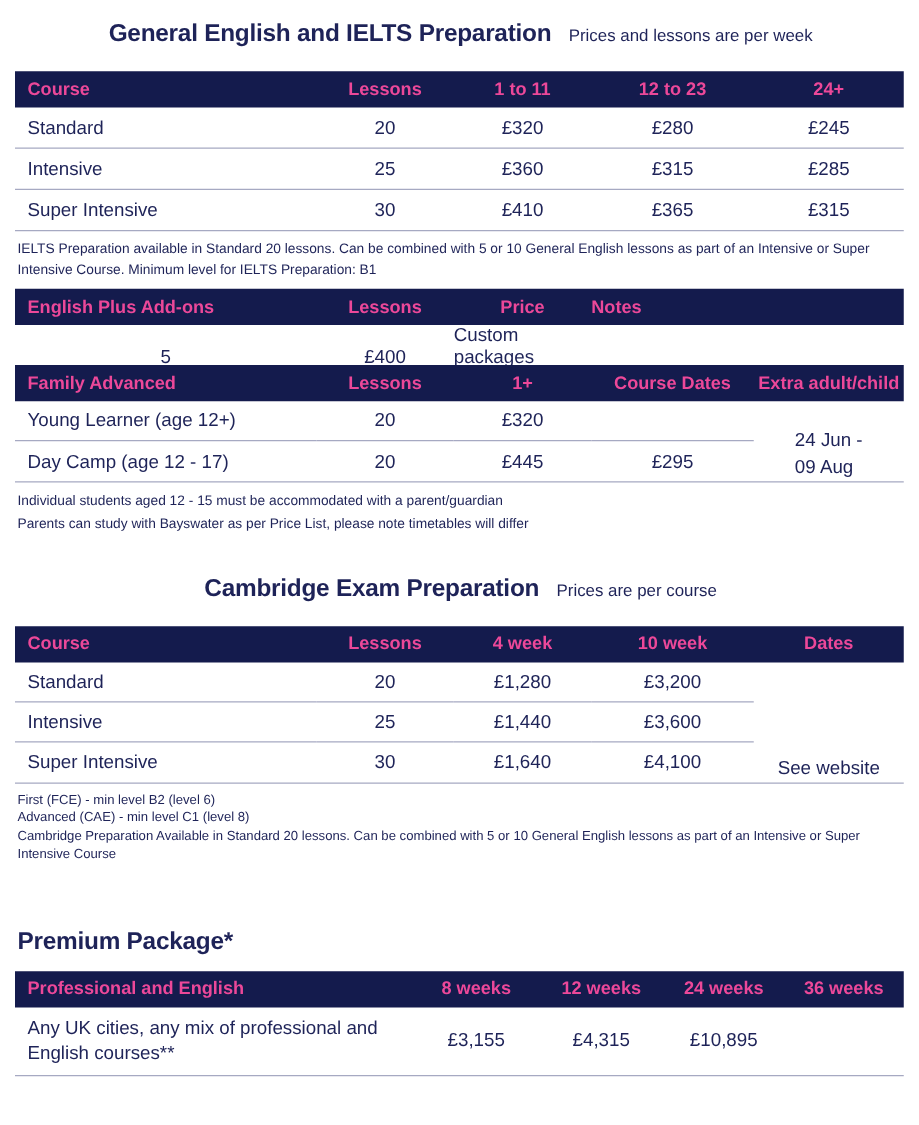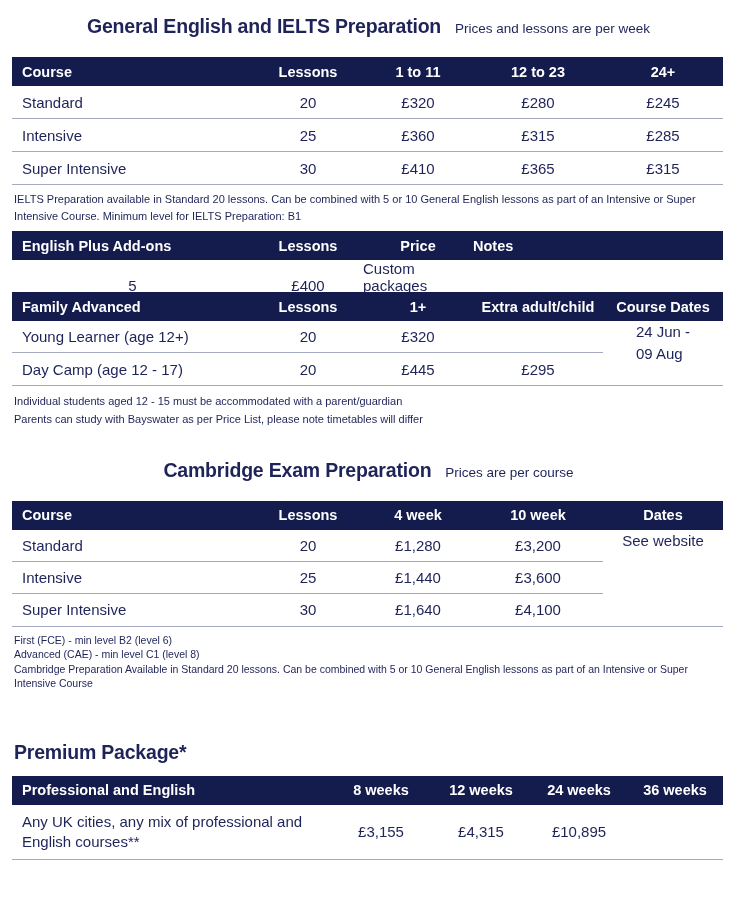--- a/index.html
+++ b/index.html
@@ -14,34 +14,34 @@
     color:var(--text);
     overflow:hidden;
   }
   .page{padding:10px 12px 0 12px;}
 
   .sec-title{margin:0 0 0 2px;line-height:24px;}
   .sec-title .big{font-size:19.5px;font-weight:bold;letter-spacing:-0.2px;}
   .sec-title .sub{font-size:13.5px;font-weight:normal;margin-left:5px;}
 
   .tbl{width:711px;}
-  .thead{background:var(--navy);color:#ffffff;font-weight:bold;font-size:14.5px;height:29px;}
+  .thead{background:var(--navy);color:#ec4899;font-weight:bold;font-size:14.5px;height:29px;}
   .thead>div{display:flex;align-items:center;justify-content:center;}
   .row{height:32px;font-size:15px;}
   .row>div{display:flex;align-items:center;justify-content:center;}
   .cols-a{display:grid;grid-template-columns:1fr 110px 110px 130px 120px;}
   .cols-b{display:grid;grid-template-columns:1fr 110px 110px 250px;}
   .cols-c{display:grid;grid-template-columns:1fr 100px 100px 96px 96px;}
   .c-left{justify-content:flex-start !important;padding-left:10px;text-align:left;}
   .full-border{border-bottom:1px solid var(--divider);}
   .cell-border{border-bottom:1px solid var(--divider);}
   .rel{position:relative;}
   .span-cell{
     position:absolute;right:0;top:0;bottom:0;width:120px;
-    display:flex;align-items:flex-start;justify-content:center;
+    display:flex;align-items:flex-end;justify-content:center;
     font-size:15px;text-align:left;line-height:1.45;
   }
   .tbl-bottom{border-bottom:1px solid var(--divider);}
 
   .note{font-size:11px;line-height:1.5;margin:6px 2px 7px 2px;}
   .note-lines div{font-size:11px;line-height:1.68;}
   .notes-block{margin:6px 2px 0 2px;}
   .small-notes div{font-size:10.5px;line-height:1.38;}
   .foot-notes div{font-size:11px;line-height:1.5;}
 
@@ -110,22 +110,22 @@
       <div>£400</div>
       <div class="c-left" style="padding-left:0;">Custom packages available</div>
     </div>
   </div>
 
   <div class="tbl rel tbl-bottom">
     <div class="thead cols-a">
       <div class="c-left">Family Advanced</div>
       <div>Lessons</div>
       <div>1+</div>
+      <div>Course Dates</div>
       <div>Extra adult/child</div>
-      <div>Course Dates</div>
     </div>
     <div class="row cols-a">
       <div class="c-left cell-border">Young Learner (age 12+)</div>
       <div class="cell-border">20</div>
       <div class="cell-border">£320</div>
       <div class="cell-border"></div>
       <div></div>
     </div>
     <div class="row cols-a">
       <div class="c-left">Day Camp (age 12 - 17)</div>

